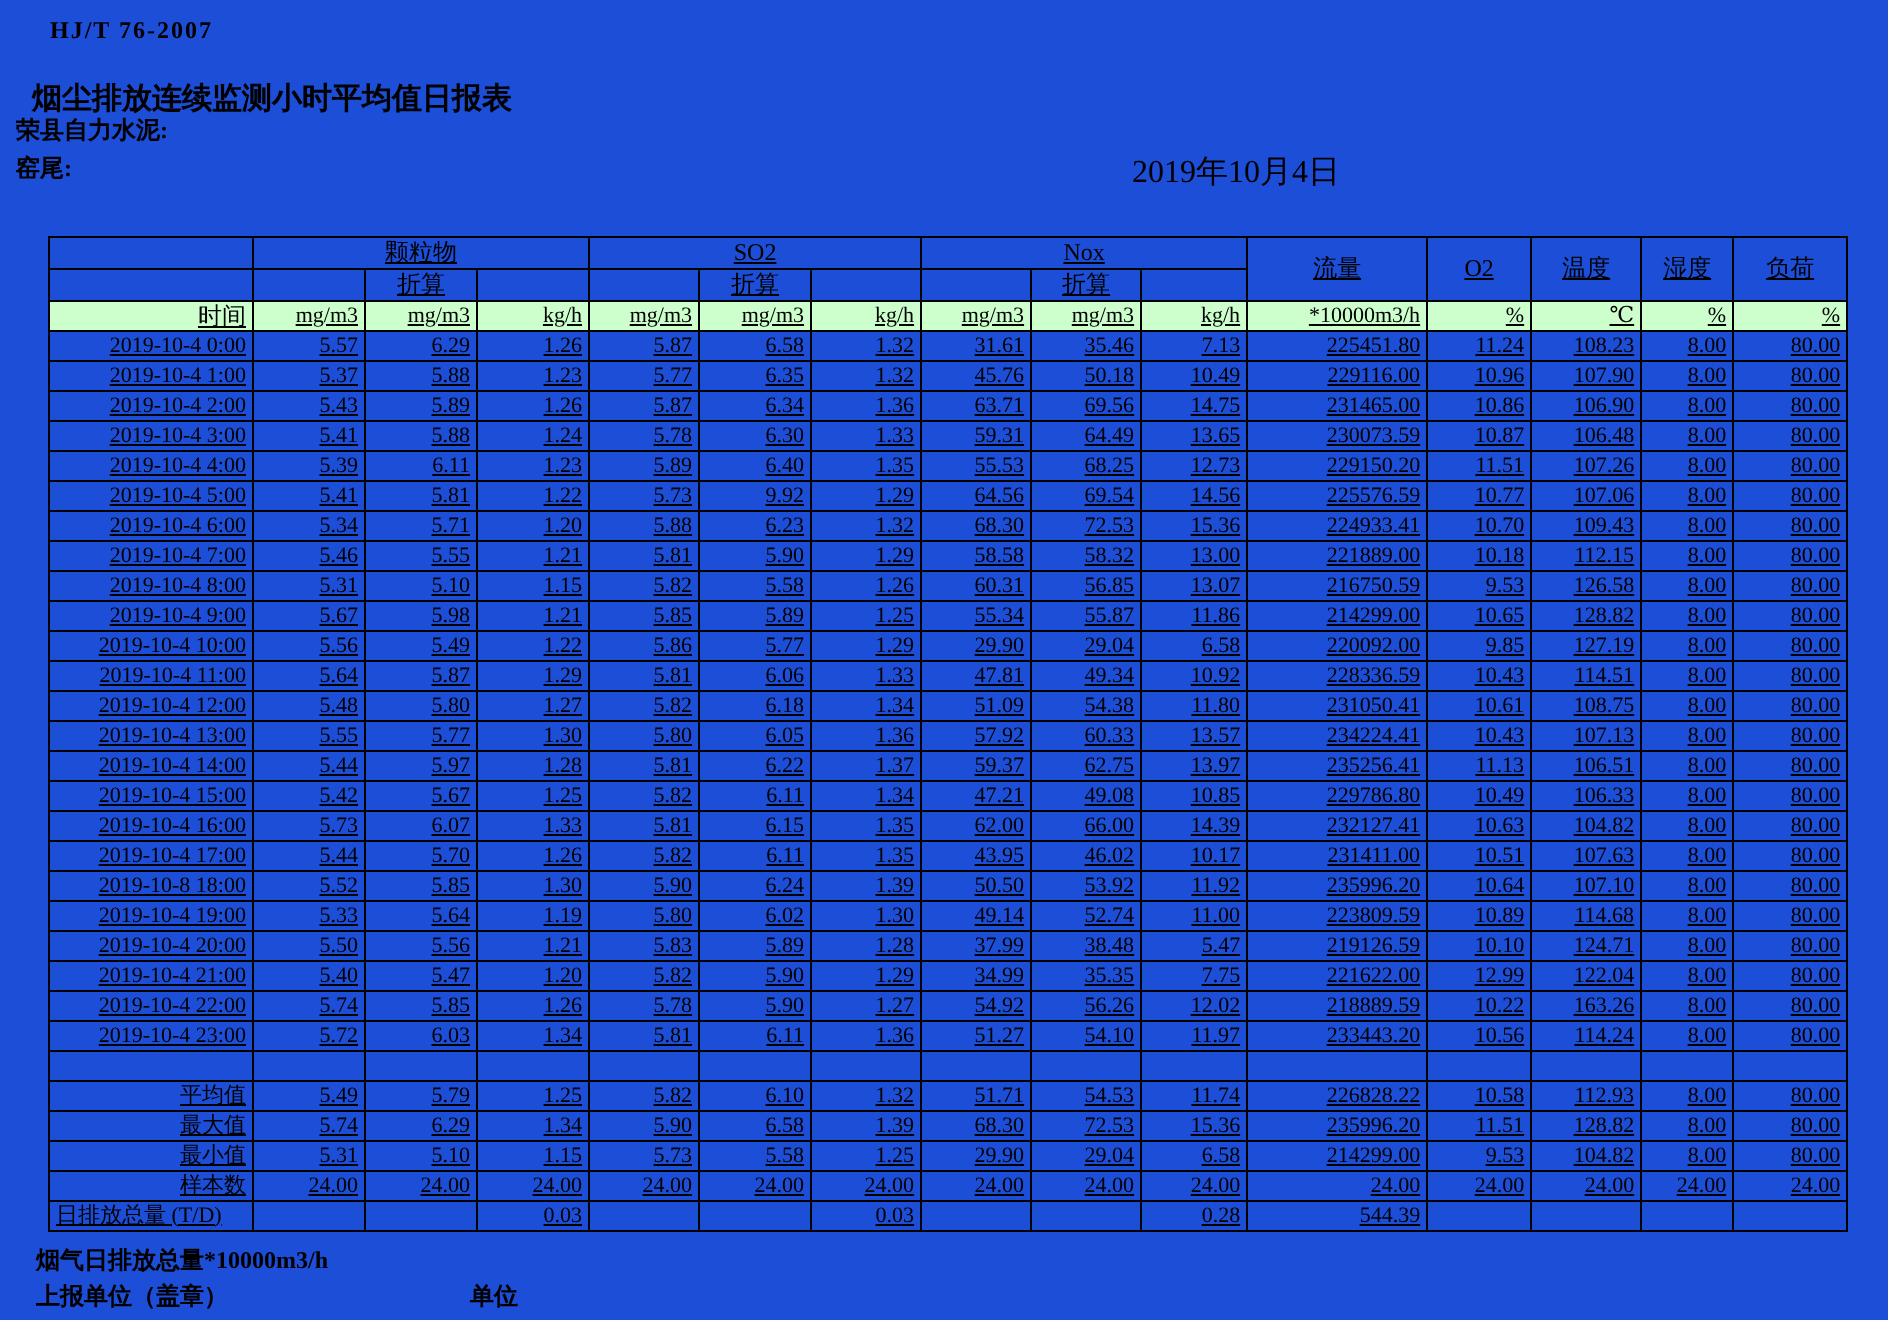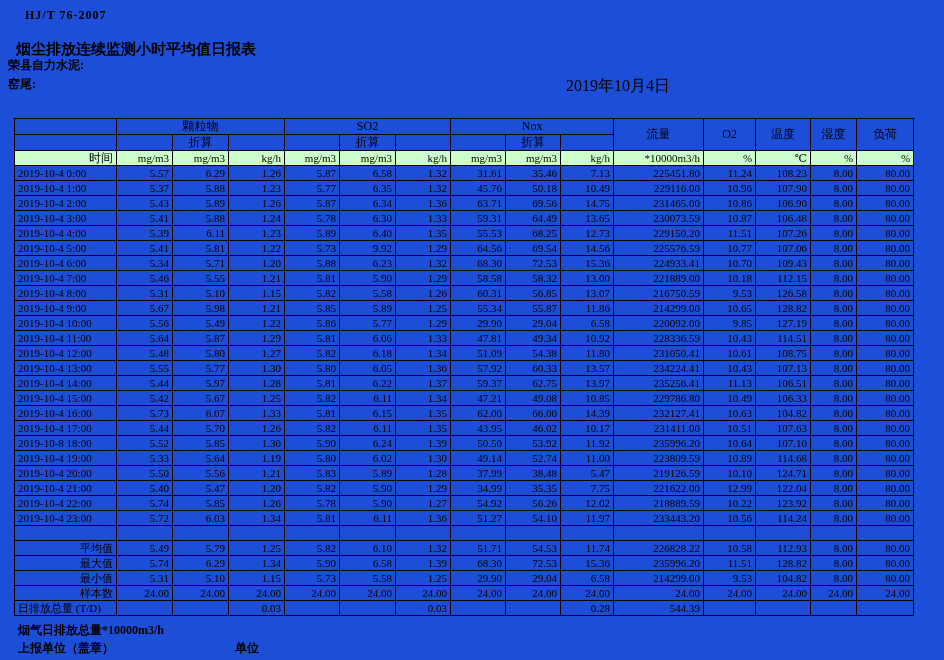--- a/index.html
+++ b/index.html
@@ -11,39 +11,39 @@
   }
   .page { position: relative; width: 944px; height: 660px; overflow: hidden; background: #1d4ed8; }
 
   .std-code   { position: absolute; left: 25px;  top: 8px;   font-size: 12px; font-weight: bold; letter-spacing: 1px; }
   .doc-title  { position: absolute; left: 16px;     top: 29px;  width: 656px; text-align: left; font-size: 15px; font-weight: bold; margin-top: 11px; }
   .company    { position: absolute; left: 8px;   top: 57px;  font-size: 12px; font-weight: bold; }
   .location   { position: absolute; left: 8px;   top: 76px;  font-size: 12px; font-weight: bold; }
   .date       { position: absolute; left: 566px; top: 76px;  font-size: 16px; }
 
   table.report {
-    position: absolute; left: 14px; top: 118px;
+    position: absolute; left: 24px; top: 118px;
     width: 899px;
-    border-collapse: collapse; table-layout: fixed;
+    border-collapse: collapse; table-layout: fixed; text-decoration: underline;
   }
   table.report td {
     border: 1px solid #000;
     height: 15px;
     padding: 0 3px;
     font-size: 11px;
     line-height: 13px;
     overflow: hidden;
     white-space: nowrap;
     vertical-align: middle;
   }
   tr.hrow td { height: 16px; font-size: 12px; text-align: center; }
   tr.urow td { height: 15px; font-size: 11px; text-align: right; }
   .green { background: #CCFFCC; }
   td.num { text-align: right; }
-  td.time-cell { text-align: left; white-space: pre; padding-right: 5px; }
+  td.time-cell { text-align: right; white-space: pre; padding-right: 5px; }
   td.sum-label { text-align: right; font-size: 12px; margin-left: 20px; }
   td.total-label { text-align: left; font-size: 12px; }
 
   .foot-note   { position: absolute; left: 18px;  top: 622px; font-size: 12px; font-weight: bold; }
   .report-unit { position: absolute; left: 18px;  top: 640px; font-size: 12px; font-weight: bold; }
   .unit-label  { position: absolute; left: 207px; top: 640px; font-size: 12px; font-weight: bold; margin-left: 28px; }
 </style>
 </head>
 <body>
 
@@ -496,21 +496,21 @@
           <td class="num">5.85</td>
           <td class="num">1.26</td>
           <td class="num">5.78</td>
           <td class="num">5.90</td>
           <td class="num">1.27</td>
           <td class="num">54.92</td>
           <td class="num">56.26</td>
           <td class="num">12.02</td>
           <td class="num">218889.59</td>
           <td class="num">10.22</td>
-          <td class="num">123.92</td>
+          <td class="num">163.26</td>
           <td class="num">8.00</td>
           <td class="num">80.00</td>
         </tr>
         <tr>
           <td class="time-cell">2019-10-4 23:00</td>
           <td class="num">5.72</td>
           <td class="num">6.03</td>
           <td class="num">1.34</td>
           <td class="num">5.81</td>
           <td class="num">6.11</td>

